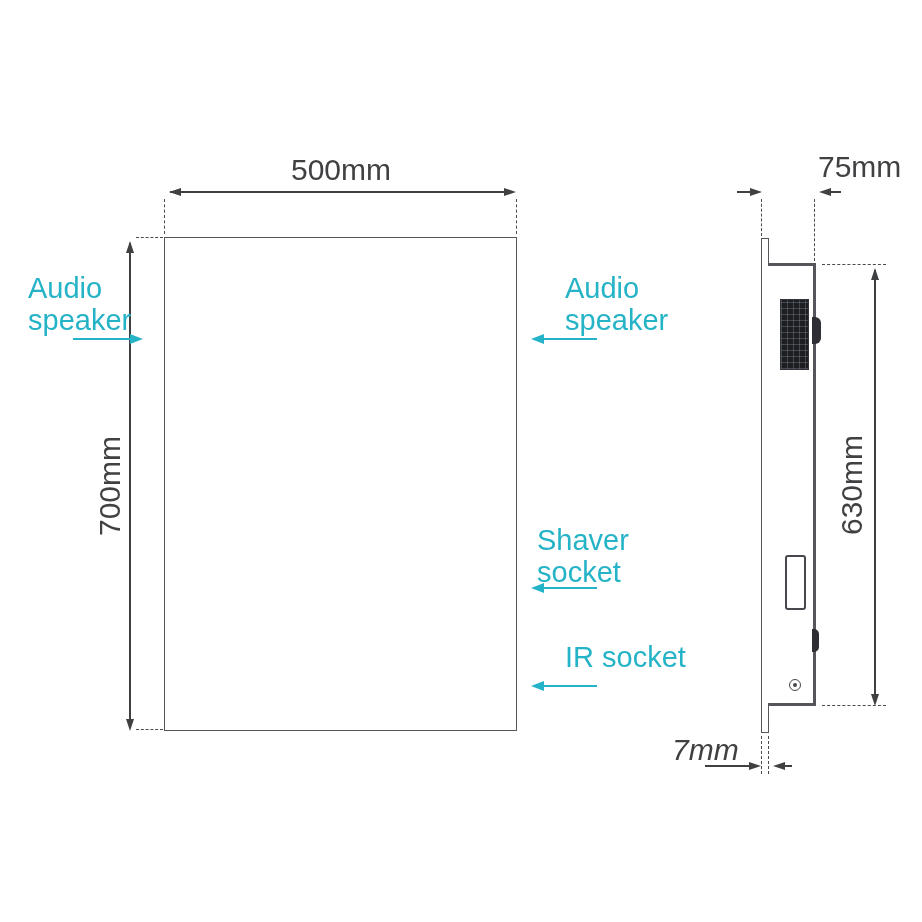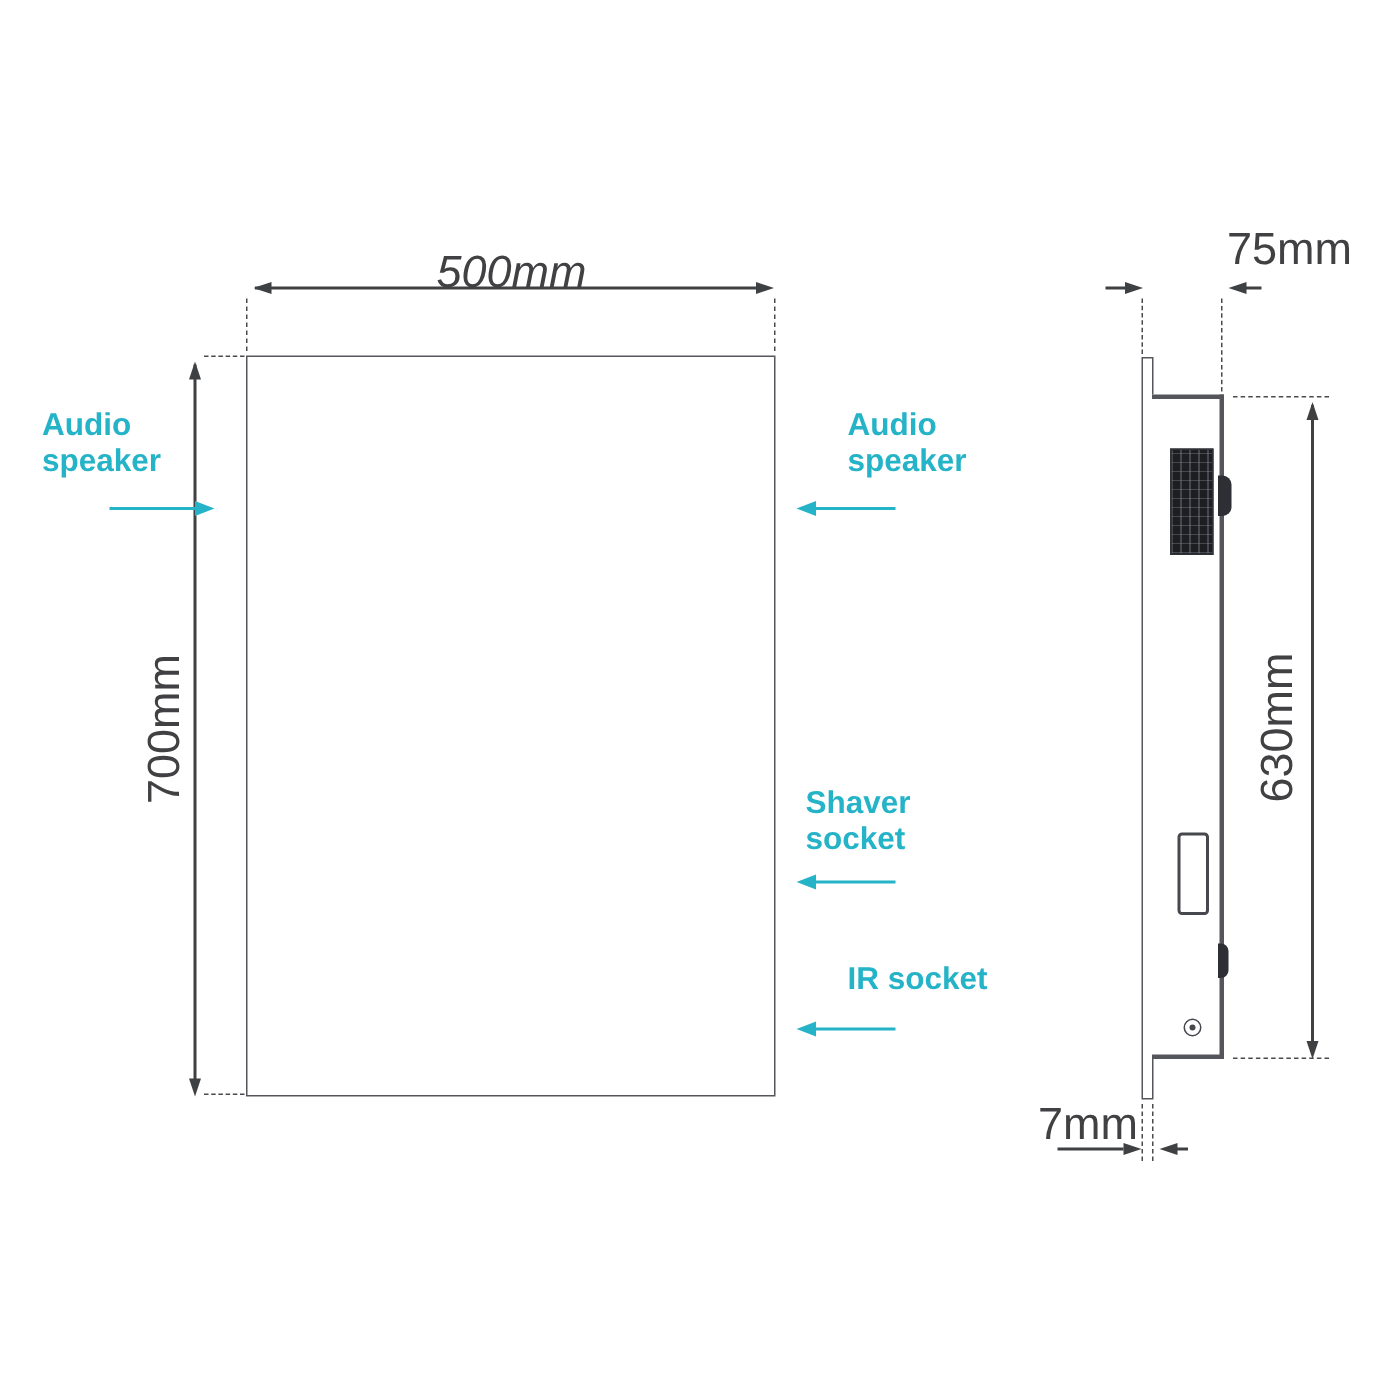--- a/index.html
+++ b/index.html
@@ -24,21 +24,21 @@
   .tah.right{border-left:13px solid #25b3c7;border-top-width:5px;border-bottom-width:5px;}
   .tah.left {border-right:13px solid #25b3c7;border-top-width:5px;border-bottom-width:5px;}
   
   .dim-text{
     position:absolute;color:#414144;font-size:30px;font-weight:300;
     letter-spacing:0px;white-space:nowrap;
   }
   .dim-text.center{text-align:center;}
   .rot{transform:rotate(-90deg);transform-origin:center center;}
   .note{
-    position:absolute;color:#25b3c7;font-size:21px;font-weight:700;
+    position:absolute;color:#25b3c7;font-size:29px;font-weight:400;
     line-height:1.12;white-space:pre-line;
   }
   
   .front-rect{
     position:absolute;left:164px;top:237px;width:353px;height:494px;
     border:1.6px solid #55565b;box-sizing:border-box;background:#ffffff;
   }
   
   .mirror-plate{
     position:absolute;left:761px;top:238px;width:8px;height:495px;
@@ -76,21 +76,21 @@
   }
   .screw i{display:block;width:4px;height:4px;border-radius:50%;background:#47484d;}
 </style>
 </head>
 <body>
 
 <div id="canvas">
 
   <div class="front-rect"></div>
 
-  <div class="dim-text center" style="left:241px;top:165px;width:200px;font-style:italic;">500mm</div>
+  <div class="dim-text center" style="left:241px;top:153px;width:200px;">500mm</div>
   <div class="hline" style="left:170px;top:191px;width:342px;"></div>
   <div class="ah left" style="left:166px;top:188px;"></div>
   <div class="ah right" style="left:504px;top:188px;"></div>
   <div class="dash-v" style="left:164px;top:199px;height:35px;"></div>
   <div class="dash-v" style="left:516px;top:199px;height:35px;"></div>
 
   <div class="dim-text center rot" style="left:40px;top:469px;width:140px;">700mm</div>
   <div class="vline" style="left:129px;top:243px;height:483px;"></div>
   <div class="ah up" style="left:126px;top:238px;"></div>
   <div class="ah down" style="left:126px;top:719px;"></div>
@@ -134,21 +134,21 @@
   <div class="dash-v" style="left:761px;top:199px;height:37px;"></div>
   <div class="dash-v" style="left:814px;top:199px;height:62px;"></div>
 
   <div class="dim-text center rot" style="left:782px;top:468px;width:140px;">630mm</div>
   <div class="dash-h" style="left:822px;top:264px;width:64px;"></div>
   <div class="dash-h" style="left:822px;top:705px;width:64px;"></div>
   <div class="vline" style="left:874px;top:270px;height:430px;"></div>
   <div class="ah up" style="left:871px;top:265px;"></div>
   <div class="ah down" style="left:871px;top:694px;"></div>
 
-  <div class="dim-text" style="left:692px;top:733px;">7mm</div>
+  <div class="dim-text" style="left:672px;top:733px;font-style:italic;">7mm</div>
   <div class="dash-v" style="left:761px;top:736px;height:38px;"></div>
   <div class="dash-v" style="left:768px;top:736px;height:38px;"></div>
   <div class="hline" style="left:705px;top:765px;width:44px;"></div>
   <div class="ah right" style="left:749px;top:762px;"></div>
   <div class="ah left" style="left:770px;top:762px;"></div>
   <div class="hline" style="left:782px;top:765px;width:10px;"></div>
 
 </div>
 
 </body></html>

